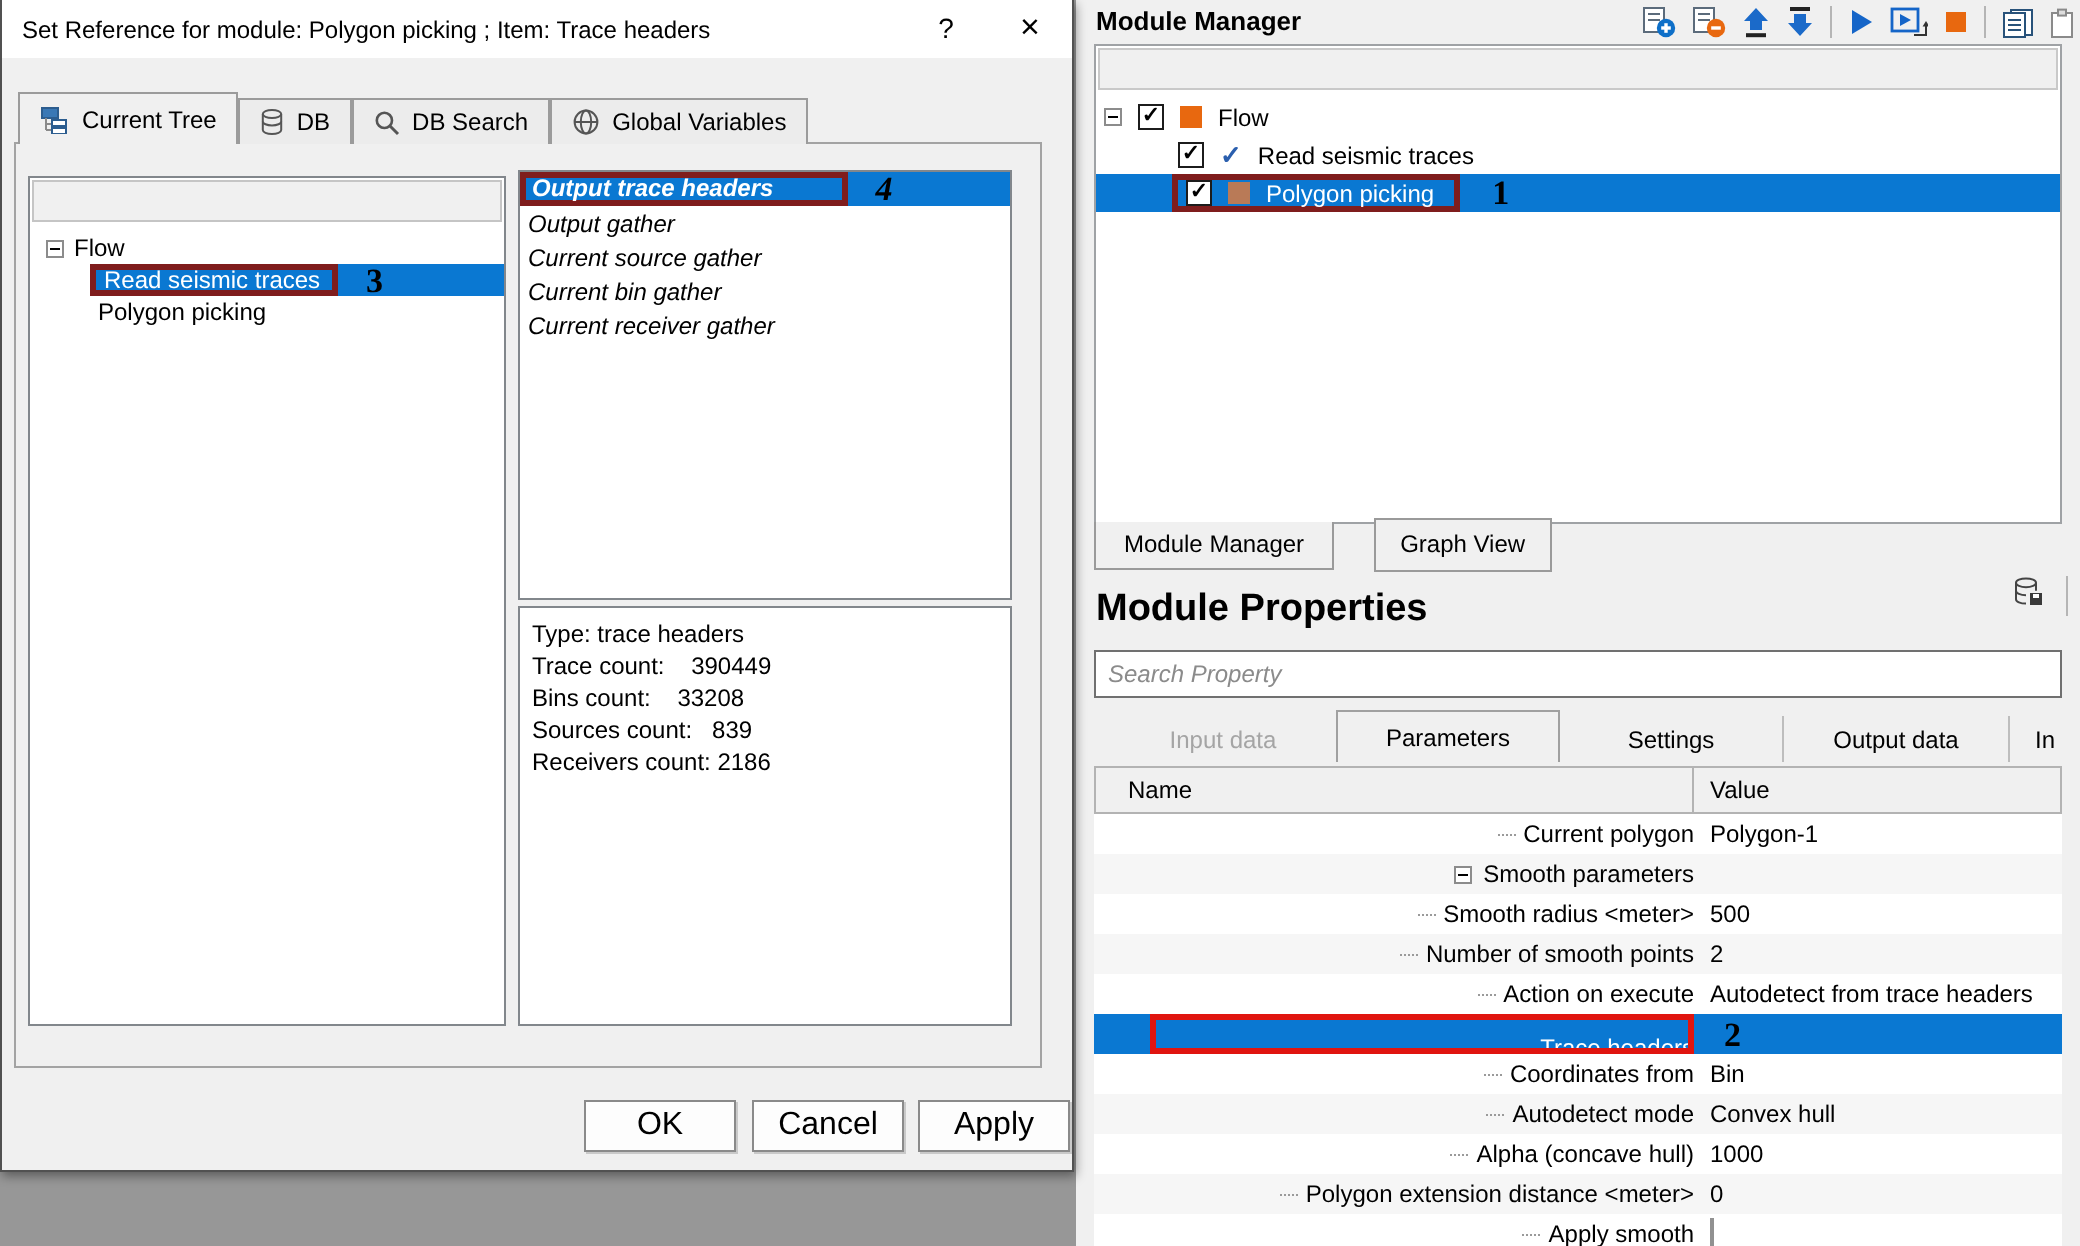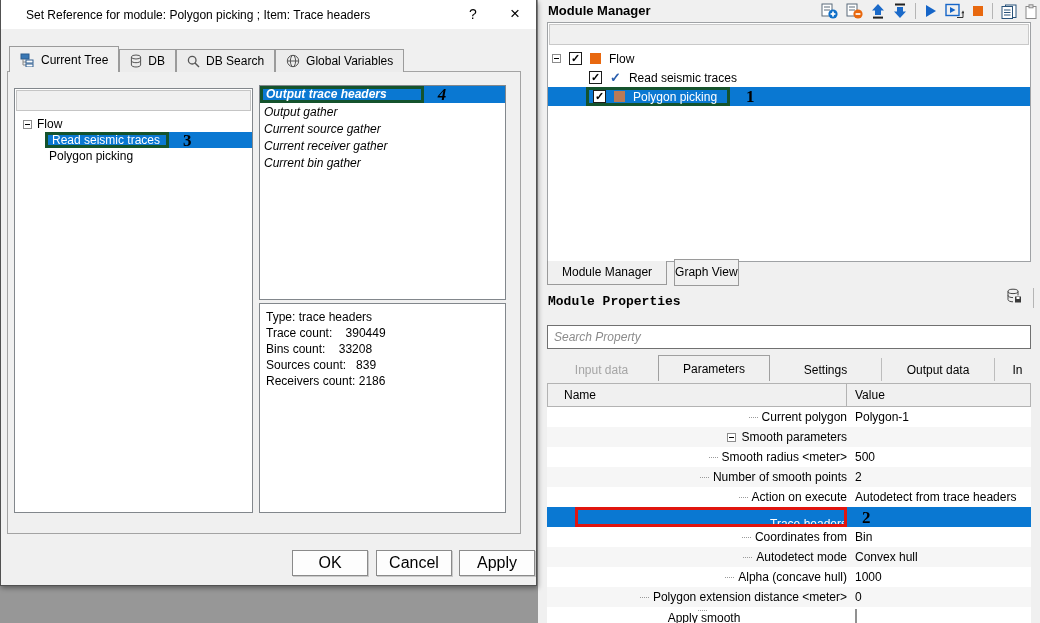--- a/index.html
+++ b/index.html
@@ -16,36 +16,36 @@
 
   .mm-tree-box { position:absolute; left:9px; top:22px; width:484px; height:240px; background:#fff; border:1px solid #9fa2a5; }
   .mm-tree-head { height:21px; background:#f0f0f0; border:1px solid #c9c9c9; margin:1px; }
   .mm-row { position:relative; height:19px; display:flex; align-items:center; white-space:nowrap; }
   .mm-row.sel { background:#0a78d2; color:#fff; }
   .exp { display:inline-block; width:9px; height:9px; border:1px solid #8c8c8c; background:#fff; position:relative; flex:none; }
   .exp::after { content:""; position:absolute; left:1px; right:1px; top:3px; height:1px; background:#000; }
   .cb { width:13px; height:13px; border:1px solid #1c1c1c; background:#fff; display:inline-flex; align-items:center; justify-content:center; font-size:11px; font-weight:bold; line-height:1; color:#000; flex:none; }
   .sq { width:11px; height:11px; flex:none; }
   .bluecheck { color:#2b5fae; font-weight:bold; font-size:13px; line-height:1; flex:none; }
-  .redbox { border:3px solid #14532d; display:inline-flex; align-items:center; height:100%; }
+  .redbox { border:3px solid #7f1d1d; display:inline-flex; align-items:center; height:100%; }
   .ann { font-family:"Liberation Serif",serif; font-weight:bold; font-size:17px; color:#000; line-height:1; }
 
   .bottom-tabs { position:absolute; left:9px; top:261px; display:flex; align-items:flex-start; }
   .btab { padding:4px 14px 5px; border:1px solid #9a9a9a; background:#f0f0f0; }
   .btab.active { border-top:none; }
-  .btab.inactive { margin-left:7px; margin-top:-2px; padding:5px 0 6px; }
-
-  .props-title { position:absolute; left:10px; top:294px; font-weight:bold; font-size:13px;font-family:Liberation Mono, monospace; }
+  .btab.inactive { margin-left:20px; margin-top:-2px; padding:5px 12px 6px; }
+
+  .props-title { position:absolute; left:10px; top:294px; font-weight:bold; font-size:19px; }
   .props-title-icon { position:absolute; right:18px; top:288px; }
   .props-title-sep { position:absolute; right:6px; top:288px; width:1px; height:20px; background:#b5b5b5; }
 
   .search { position:absolute; left:9px; top:325px; width:484px; height:24px; border:1px solid #707070; background:#fff; padding:0 6px; font-family:"Liberation Sans",sans-serif; font-size:12px; }
   .search::placeholder { color:#8b8b8b; font-style:italic; }
 
-  .ptabs { position:absolute; left:7px; top:355px; right:0; height:26px; display:flex; align-items:flex-end; }
+  .ptabs { position:absolute; left:17px; top:355px; right:0; height:26px; display:flex; align-items:flex-end; }
   .ptab { height:23px; display:flex; align-items:center; justify-content:center; border-right:1px solid #bdbdbd; }
   .ptab.disabled { color:#a5a5a5; border-right:none; }
   .ptab.active { height:26px; border:1px solid #a0a0a0; border-bottom:none; background:#f0f0f0; }
 
   .grid-head { position:absolute; left:9px; top:383px; width:484px; height:24px; background:#f0f0f0; border:1px solid #b3b3b3; display:flex; align-items:center; }
   .gh-name { width:299px; padding-left:16px; border-right:1px solid #b3b3b3; height:100%; display:flex; align-items:center; }
   .gh-value { padding-left:8px; }
   .grid-rows { position:absolute; left:9px; top:407px; width:484px; }
   .grow { position:relative; height:20px; display:flex; align-items:center; background:#fff; }
   .grow:nth-child(even) { background:#f6f6f6; }
@@ -53,21 +53,21 @@
   .g-name { width:300px; display:flex; align-items:center; white-space:nowrap; overflow:hidden;justify-content:flex-end; }
   .g-value { padding-left:8px; white-space:nowrap; }
   .dots { width:9px; border-top:1px dotted #9a9a9a; margin-right:4px; flex:none; }
   .cb-un { width:13px; height:13px; border:1px solid #919191; background:#fff; }
   .grid-redbox { position:absolute; left:28px; top:0; width:272px; height:20px; border:3px solid #e0150f; }
   .grid-ann { position:absolute; left:315px; top:2px; }
 
   
   .dialog { position:absolute; left:0; top:0; width:537px; height:586px; background:#f0f0f0; border:1px solid #515151; border-top:none; box-shadow:1px 2px 5px rgba(0,0,0,.4); }
   .titlebar { position:absolute; left:0; top:0; width:100%; height:29px; background:#fff; display:flex; align-items:center; }
-  .dlg-title { padding-left:25px; }
+  .dlg-title { padding-left:10px; }
   .cap-btn { position:absolute; top:0; width:42px; height:28px; display:flex; align-items:center; justify-content:center; cursor:pointer; }
   .cap-help { right:42px; font-size:14px; }
   .cap-close { right:0; font-size:17px; }
 
   .dlg-tabs { position:absolute; left:8px; top:46px; display:flex; align-items:flex-end; z-index:2; }
   .dlg-tab { display:flex; align-items:center; gap:6px; padding:0 10px; border:1px solid #9b9b9b; border-bottom:none; background:#ececec; height:23px; }
   .dlg-tab.active { height:26px; background:#f0f0f0; }
   .frame { position:absolute; left:6px; top:71px; width:514px; height:463px; border:1px solid #a3a3a3; }
   .sunken { position:absolute; background:#fff; border:1px solid #82878c; overflow:hidden; }
   .dlg-tree { left:13px; top:88px; width:239px; height:425px; }
@@ -282,21 +282,21 @@
           <div class="g-value"><span>1000</span></div>
         </div>
         <div class="grow">
           <div class="g-name" style="padding-left: 22px;">
             <span class="dots"></span>
             <span>Polygon extension distance &lt;meter&gt;</span>
           </div>
           <div class="g-value"><span>0</span></div>
         </div>
         <div class="grow">
-          <div class="g-name" style="padding-left: 14px; flex-direction: column;">
+          <div class="g-name" style="padding-left: 14px;">
             <span class="dots"></span>
             <span>Apply smooth</span>
           </div>
           <div class="g-value"><span class="cb-un"></span></div>
         </div>
       </div>
   </div>
 
   <div class="dialog">
     <div class="titlebar">
@@ -379,24 +379,24 @@
           </span>
           <span class="ann" style="margin-left: 14px;">4</span>
         </div>
         <div class="dl-item">
           <span>Output gather</span>
         </div>
         <div class="dl-item">
           <span>Current source gather</span>
         </div>
         <div class="dl-item">
+          <span>Current bin gather</span>
+        </div>
+        <div class="dl-item">
           <span>Current receiver gather</span>
-        </div>
-        <div class="dl-item">
-          <span>Current bin gather</span>
         </div>
       </div>
 
     <div class="sunken dlg-info" id="dlg-info">
         <div class="info-line">Type: trace headers</div>
         <div class="info-line">Trace count:    390449</div>
         <div class="info-line">Bins count:    33208</div>
         <div class="info-line">Sources count:   839</div>
         <div class="info-line">Receivers count: 2186</div>
       </div>

